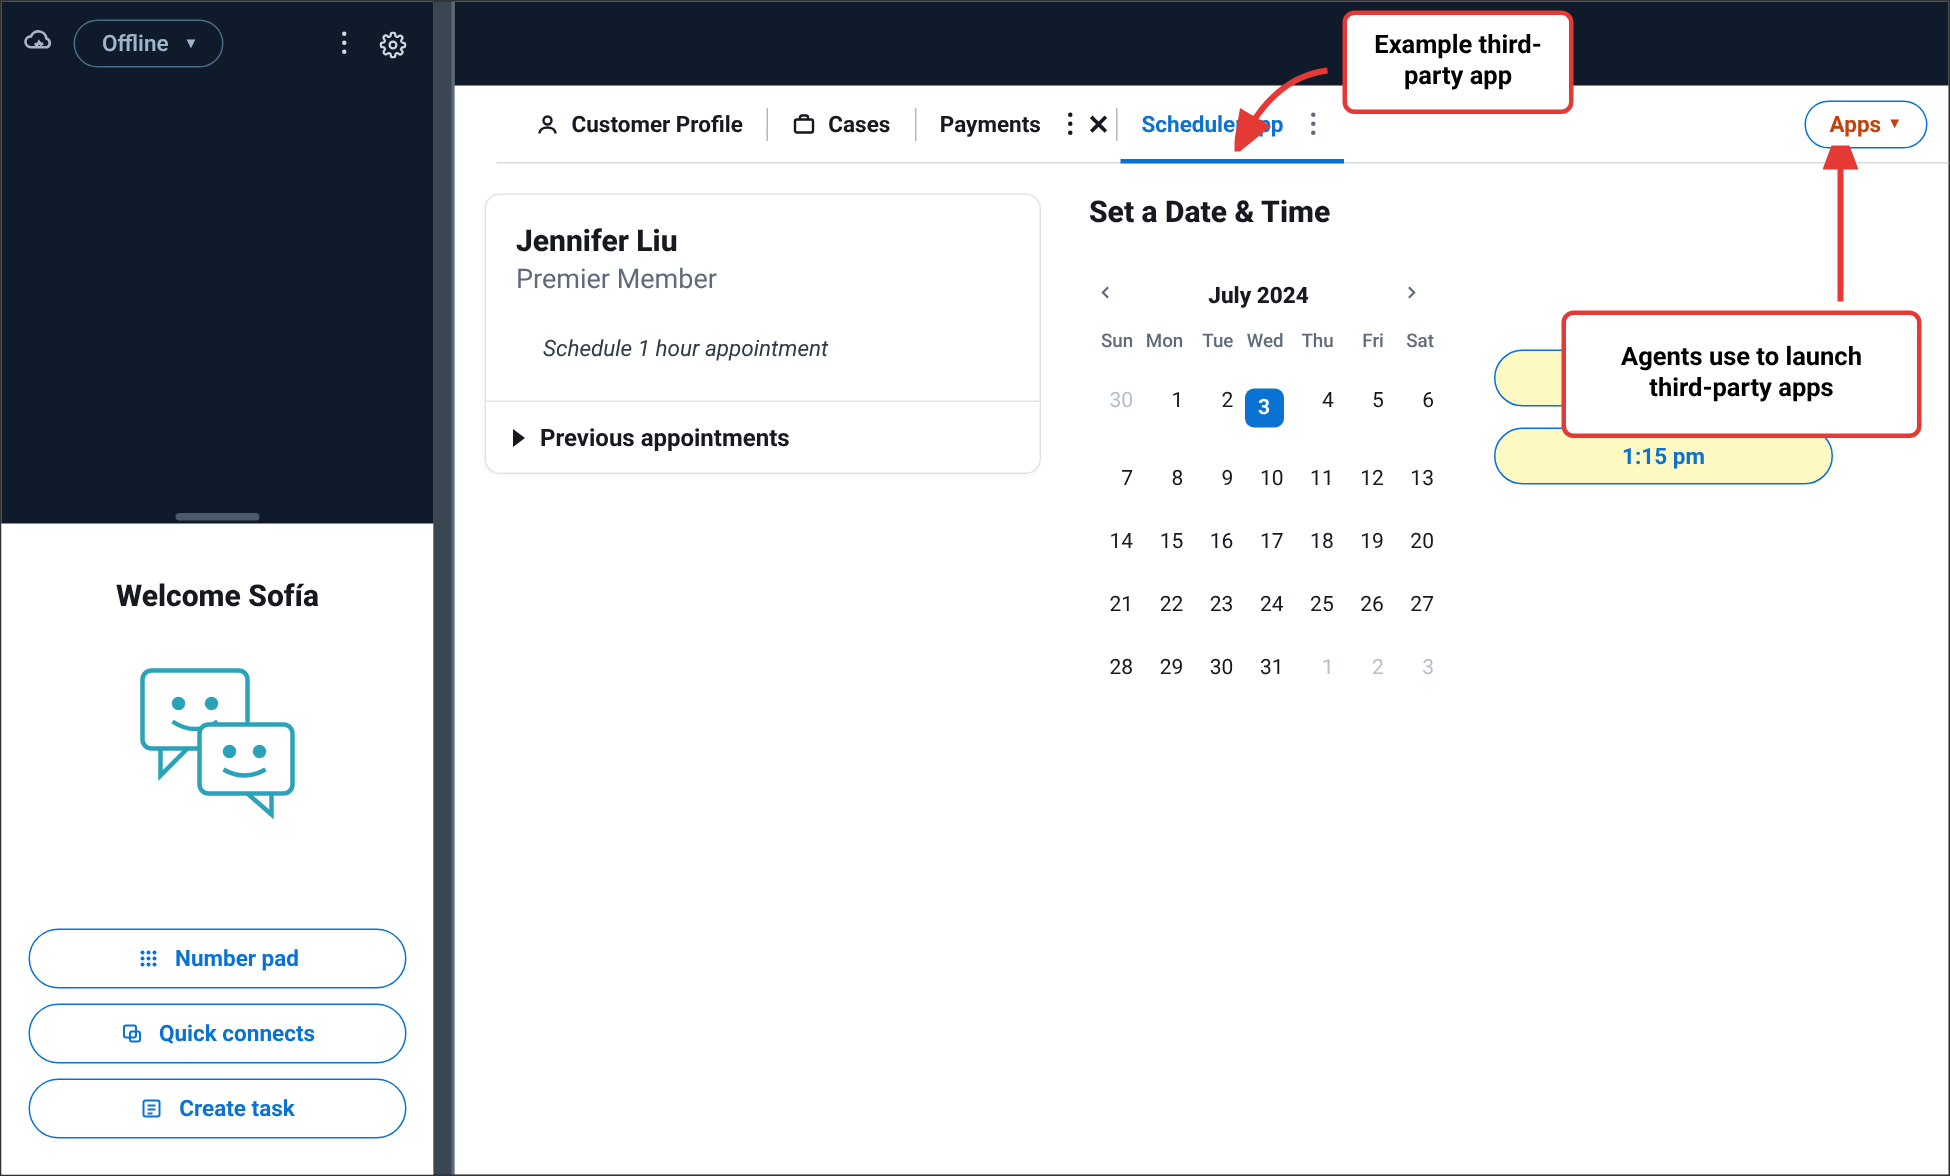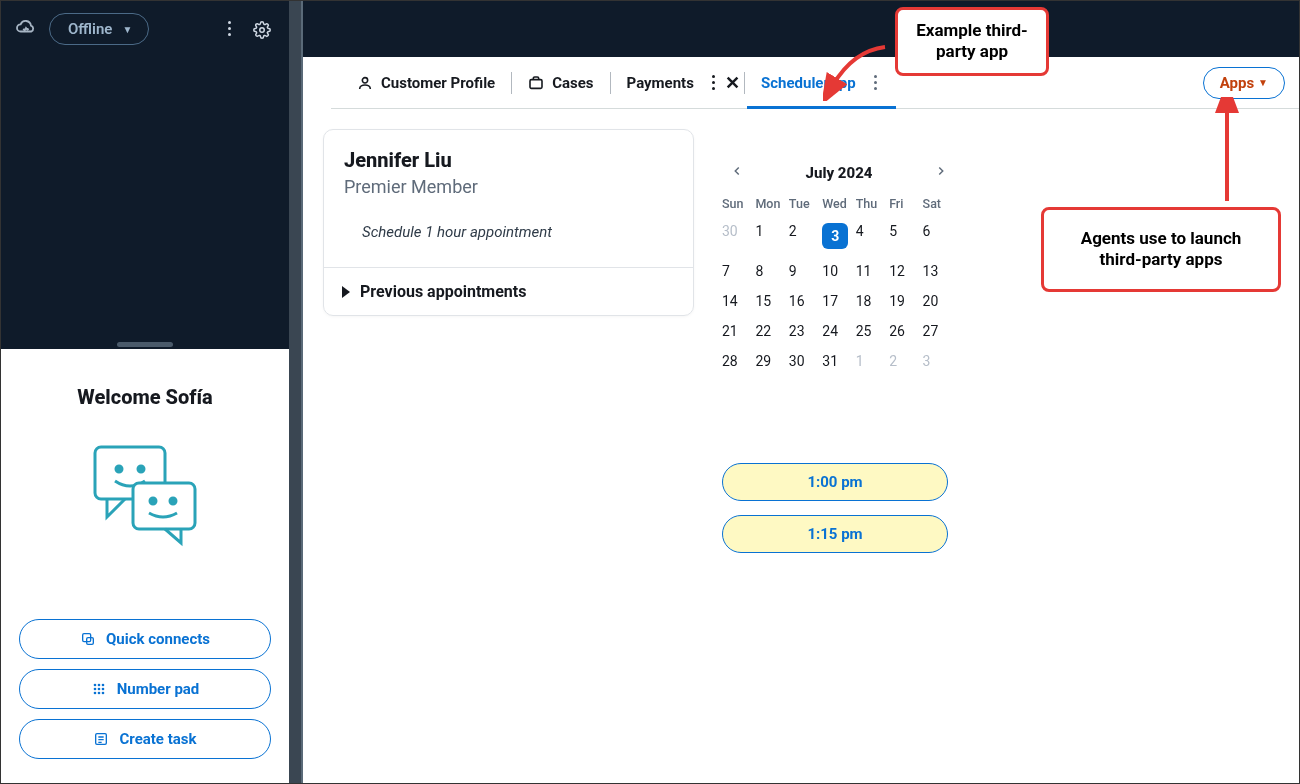--- a/index.html
+++ b/index.html
@@ -50,27 +50,27 @@
 .card-body { padding: 18px 20px 26px; }
 .cust-name { font-size: 20px; font-weight: 800; color: #16191f; }
 .cust-tier { font-size: 18px; color: #5f6b7a; margin-top: 4px; }
 .cust-task { font-style: italic; color: #2f3b48; font-size: 15px; margin-top: 26px; padding-left: 18px; }
 .card-footer { border-top: 1px solid #e1e4e8; padding: 14px 18px; display: flex; align-items: center; gap: 10px; font-size: 16px; font-weight: 700; color: #16191f; cursor: pointer; }
 .tri-right { width: 0; height: 0; border-top: 6px solid transparent; border-bottom: 6px solid transparent; border-left: 8px solid #16191f; }
 
 
 .scheduler { flex: 1; }
 .sched-title { font-size: 20px; font-weight: 800; color: #16191f; margin-left: 4px; }
-.sched-body { display: flex; gap: 40px; margin-top: 30px; flex-direction: column; }
+.sched-body { display: flex; gap: 40px; margin-top: 30px; }
 
 .calendar { width: 234px; }
 .cal-header { display: flex; align-items: center; justify-content: space-between; padding: 0 4px; }
 .cal-month { font-weight: 800; font-size: 15px; color: #16191f; }
 .cal-nav { color: #5f6b7a; cursor: pointer; padding: 4px; }
-.cal-grid { display: grid; grid-template-columns: repeat(7, 1fr); text-align: left; margin-top: 10px; row-gap: 6px; }
+.cal-grid { display: grid; grid-template-columns: repeat(7, 1fr); text-align: right; margin-top: 10px; row-gap: 18px; }
 .cal-dow { font-size: 12.5px; color: #5f6b7a; font-weight: 500; padding-bottom: 2px; }
 .cal-day { font-size: 14px; color: #16191f; padding: 4px 0; }
 .cal-day.out { color: #b6bec9; }
 .cal-day.sel span { display: inline-flex; width: 26px; height: 26px; align-items: center; justify-content: center; background: #0972d3; color: #fff; border-radius: 6px; font-weight: 700; }
 
 .slots { display: flex; flex-direction: column; gap: 14px; margin-top: 50px; }
 .slot-btn { width: 226px; border: 1px solid #0972d3; color: #0972d3; background: #fef9c3; border-radius: 22px; padding: 9px 0; font-size: 15px; font-weight: 700; cursor: pointer; }
 
 
 .callout { position: absolute; background: #fff; border: 3px solid #e53935; border-radius: 8px; padding: 10px 14px; font-size: 17px; font-weight: 700; color: #000; text-align: center; line-height: 1.25; }
@@ -131,42 +131,42 @@
           <rect x="48" y="44" width="62" height="46" rx="6" fill="#fff"></rect>
           <path d="M96 90 L96 104 L80 90"></path>
           <circle cx="68" cy="62" r="3" fill="currentColor"></circle>
             <circle cx="88" cy="62" r="3" fill="currentColor"></circle>
           <path d="M64 74 Q78 82 92 74"></path>
         </svg>
       </div>
 
       <div class="btn-stack">
         <button class="pill-btn">
-          <svg width="16" height="16" viewBox="0 0 24 24" fill="none" stroke="currentColor" stroke-width="2">
-              <rect x="4" y="4" width="12" height="12" rx="2"></rect>
-              <rect x="10" y="10" width="10" height="10" rx="2"></rect>
-            </svg>
-          <span>Quick connects</span>
-        </button>
-        <button class="pill-btn">
           <svg width="16" height="16" viewBox="0 0 24 24" fill="currentColor">
               <circle cx="6" cy="6" r="2"></circle>
               <circle cx="12" cy="6" r="2"></circle>
               <circle cx="18" cy="6" r="2"></circle>
               <circle cx="6" cy="12" r="2"></circle>
               <circle cx="12" cy="12" r="2"></circle>
               <circle cx="18" cy="12" r="2"></circle>
               <circle cx="6" cy="18" r="2"></circle>
               <circle cx="12" cy="18" r="2"></circle>
               <circle cx="18" cy="18" r="2"></circle>
             </svg>
           <span>Number pad</span>
         </button>
         <button class="pill-btn">
           <svg width="16" height="16" viewBox="0 0 24 24" fill="none" stroke="currentColor" stroke-width="2">
+              <rect x="4" y="4" width="12" height="12" rx="2"></rect>
+              <rect x="10" y="10" width="10" height="10" rx="2"></rect>
+            </svg>
+          <span>Quick connects</span>
+        </button>
+        <button class="pill-btn">
+          <svg width="16" height="16" viewBox="0 0 24 24" fill="none" stroke="currentColor" stroke-width="2">
               <rect x="4" y="4" width="16" height="16" rx="2"></rect>
               <path d="M8 9h8M8 13h8M8 17h5"></path>
             </svg>
           <span>Create task</span>
         </button>
       </div>
     </div>
   </div>
 
   <div class="divider">
@@ -233,20 +233,21 @@
           <div class="cust-tier">Premier Member</div>
           <div class="cust-task">Schedule 1 hour appointment</div>
         </div>
         <div class="card-footer">
           <span class="tri-right"></span>
           <span>Previous appointments</span>
         </div>
       </div>
 
       <div class="scheduler">
+        <div class="sched-title">Set a Date &amp; Time</div>
         <div class="sched-body">
           <div class="calendar">
             <div class="cal-header">
               <span class="cal-nav">
                 <svg width="14" height="14" viewBox="0 0 24 24" fill="none" stroke="currentColor" stroke-width="2.5">
                     <path d="M15 6l-6 6 6 6"></path>
                   </svg>
               </span>
               <span class="cal-month">July 2024</span>
               <span class="cal-nav">

